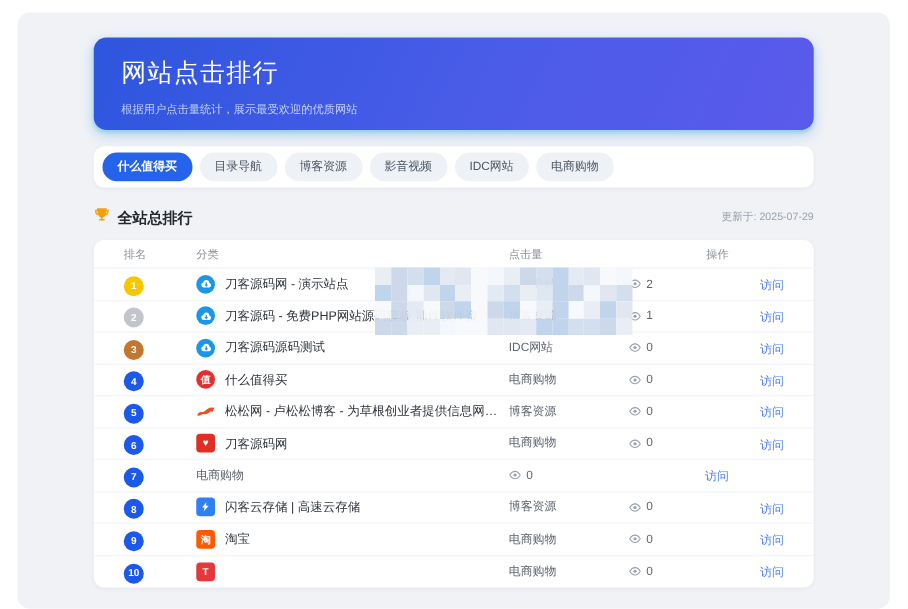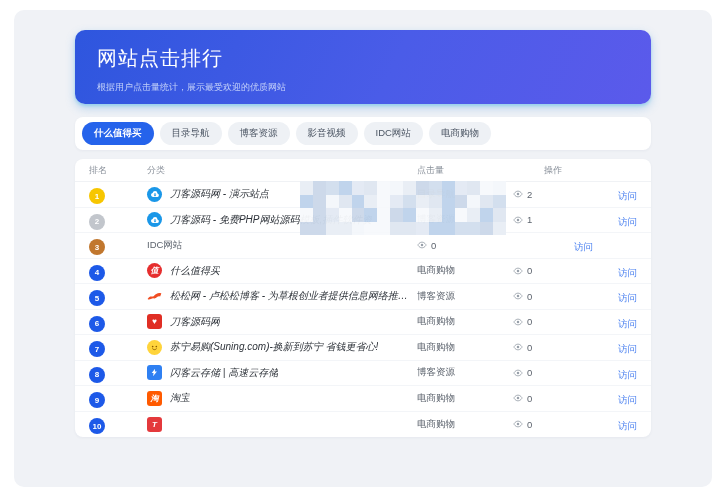--- a/index.html
+++ b/index.html
@@ -26,29 +26,29 @@
   
   .sechead { margin-top:15px; display:flex; justify-content:space-between; align-items:center; }
   .sechead .left { display:flex; align-items:center; gap:6px; }
   .sechead .title { font-size:12px; font-weight:bold; color:#25282e; }
   .sechead .updated { font-size:8.5px; color:#9aa3ad; }
 
   
   .tcard { position:relative; margin-top:9px; background:#fff; border-radius:8px;
     overflow:hidden; box-shadow:0 1px 3px rgba(30,50,90,0.05); }
   .thead, .trow { display:grid; grid-template-columns:58px 1fr 96px 80px 44px;
-    align-items:center; padding:0 14px; }
+    align-items:center; padding:0 24px; }
   .thead { height:23px; border-bottom:1px solid #f0f2f5; }
   .thead span { font-size:9px; color:#8a919b; }
-  .thead .ta-r { text-align:center; }
+  .thead .ta-r { text-align:right; }
   .trow { height:25.5px; border-bottom:1px solid #f3f5f8; }
   .trow:last-child { border-bottom:none; }
   .badge { display:inline-flex; width:16px; height:16px; border-radius:50%;
     color:#fff; font-size:8px; font-weight:bold; align-items:center; justify-content:center; }
-  .c-name { display:flex; align-items:center; gap:8px; min-width:0;font-style:italic; }
+  .c-name { display:flex; align-items:center; gap:8px; min-width:0; }
   .site-name { font-size:10px; color:#2f343b; white-space:nowrap; overflow:hidden; text-overflow:ellipsis; }
   .si { display:inline-flex; width:15px; height:15px; align-items:center; justify-content:center;
     flex:0 0 15px; color:#fff; font-weight:bold; }
   .si.circle { border-radius:50%; }
   .si.rounded { border-radius:3px; }
   .c-cat { font-size:9.5px; }
   .c-clicks { display:flex; align-items:center; gap:4px; font-size:9.5px; color:#5d646e; }
   .c-act { text-align:right; }
   .visit { font-size:9.5px; color:#4a80f0; cursor:pointer; text-decoration:none; }
 
@@ -71,20 +71,31 @@
 
     <div class="filterbar">
         <span class="pill active">什么值得买</span>
         <span class="pill">目录导航</span>
         <span class="pill">博客资源</span>
         <span class="pill">影音视频</span>
         <span class="pill">IDC网站</span>
         <span class="pill">电商购物</span>
       </div>
 
+    <div class="sechead">
+      <div class="left">
+        <span>
+          <svg width="13" height="13" viewBox="0 0 24 24">
+              <path fill="#f59e0b" d="M5 3h14v2h3v3c0 2.8-2 5-4.6 5.4A7 7 0 0 1 13 17v2h3v2H8v-2h3v-2a7 7 0 0 1-4.4-3.6C4 13 2 10.8 2 8V5h3V3zm-1 4v1c0 1.5.9 2.8 2.2 3.3A9.6 9.6 0 0 1 5.2 7H4zm16 0h-1.2a9.6 9.6 0 0 1-1 4.3C19.1 10.8 20 9.5 20 8V7z"></path>
+            </svg>
+        </span>
+        <span class="title">全站总排行</span>
+      </div>
+      <span class="updated">更新于: 2025-07-29</span>
+    </div>
 
     <div class="tcard">
       <div class="thead">
         <span>排名</span>
         <span>分类</span>
         <span>点击量</span>
         <span class="ta-r">操作</span>
       </div>
       <div>
   <div class="trow">
@@ -124,20 +135,29 @@
               <svg width="10" height="10" viewBox="0 0 24 24">
                 <path fill="none" stroke="#98a0aa" stroke-width="2" d="M2 12s4-7 10-7 10 7 10 7-4 7-10 7S2 12 2 12z"></path>
                 <circle cx="12" cy="12" r="3" fill="#98a0aa"></circle>
               </svg>
               <span>1</span>
             </div>
     <div class="c-act"><a class="visit">访问</a></div>
   </div>
   <div class="trow">
     <div><span class="badge" style="background:#c1772e">3</span></div>
+    <div class="c-name">
+              <span class="si circle" style="background:#1a97e8">
+    <svg width="10" height="10" viewBox="0 0 24 24">
+                  <path fill="#fff" d="M12 5a6 6 0 0 0-5.8 4.5A4.8 4.8 0 0 0 7 19h10a4.2 4.2 0 0 0 1-8.3A6 6 0 0 0 12 5z"></path>
+                  <path fill="#1a97e8" d="M10.8 9.5h2.4v4h2.2L12 18l-3.4-4.5h2.2z"></path>
+                </svg>
+              </span>
+              <span class="site-name">刀客源码源码测试</span>
+            </div>
     <div class="c-cat" style="color:#5d646e">IDC网站</div>
     <div class="c-clicks">
               <svg width="10" height="10" viewBox="0 0 24 24">
                 <path fill="none" stroke="#98a0aa" stroke-width="2" d="M2 12s4-7 10-7 10 7 10 7-4 7-10 7S2 12 2 12z"></path>
                 <circle cx="12" cy="12" r="3" fill="#98a0aa"></circle>
               </svg>
               <span>0</span>
             </div>
     <div class="c-act"><a class="visit">访问</a></div>
   </div>
@@ -188,30 +208,20 @@
               <svg width="10" height="10" viewBox="0 0 24 24">
                 <path fill="none" stroke="#98a0aa" stroke-width="2" d="M2 12s4-7 10-7 10 7 10 7-4 7-10 7S2 12 2 12z"></path>
                 <circle cx="12" cy="12" r="3" fill="#98a0aa"></circle>
               </svg>
               <span>0</span>
             </div>
     <div class="c-act"><a class="visit">访问</a></div>
   </div>
   <div class="trow">
     <div><span class="badge" style="background:#1d59e8">7</span></div>
-    <div class="c-name">
-              <span class="si circle" style="background:#ffd43b">
-    <svg width="11" height="11" viewBox="0 0 24 24">
-                  <circle cx="8" cy="10" r="1.8" fill="#8a5a00"></circle>
-                  <circle cx="16" cy="10" r="1.8" fill="#8a5a00"></circle>
-                  <path d="M8 15c2.5 2.4 5.5 2.4 8 0" stroke="#8a5a00" stroke-width="2" fill="none" stroke-linecap="round"></path>
-                </svg>
-              </span>
-              <span class="site-name">苏宁易购(Suning.com)-换新到苏宁 省钱更省心!</span>
-            </div>
     <div class="c-cat" style="color:#5d646e">电商购物</div>
     <div class="c-clicks">
               <svg width="10" height="10" viewBox="0 0 24 24">
                 <path fill="none" stroke="#98a0aa" stroke-width="2" d="M2 12s4-7 10-7 10 7 10 7-4 7-10 7S2 12 2 12z"></path>
                 <circle cx="12" cy="12" r="3" fill="#98a0aa"></circle>
               </svg>
               <span>0</span>
             </div>
     <div class="c-act"><a class="visit">访问</a></div>
   </div>

